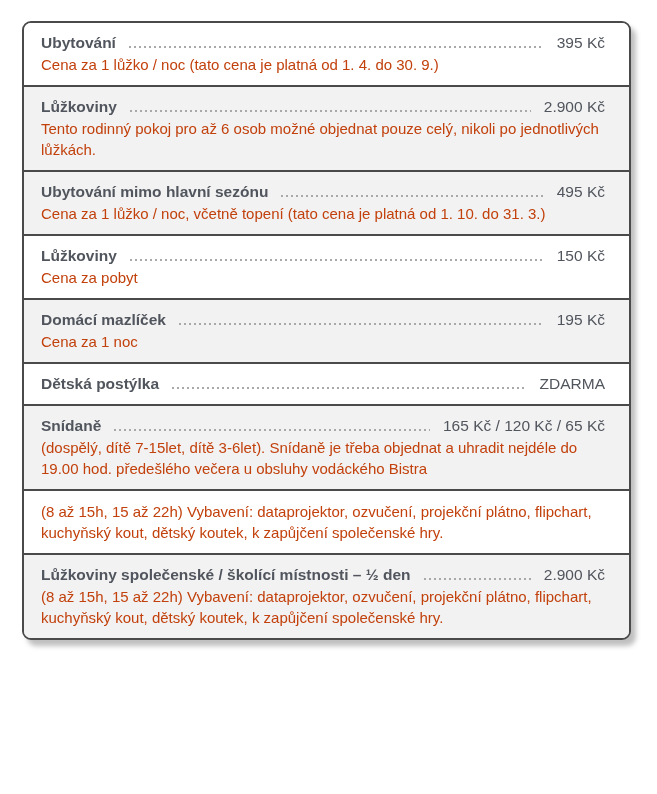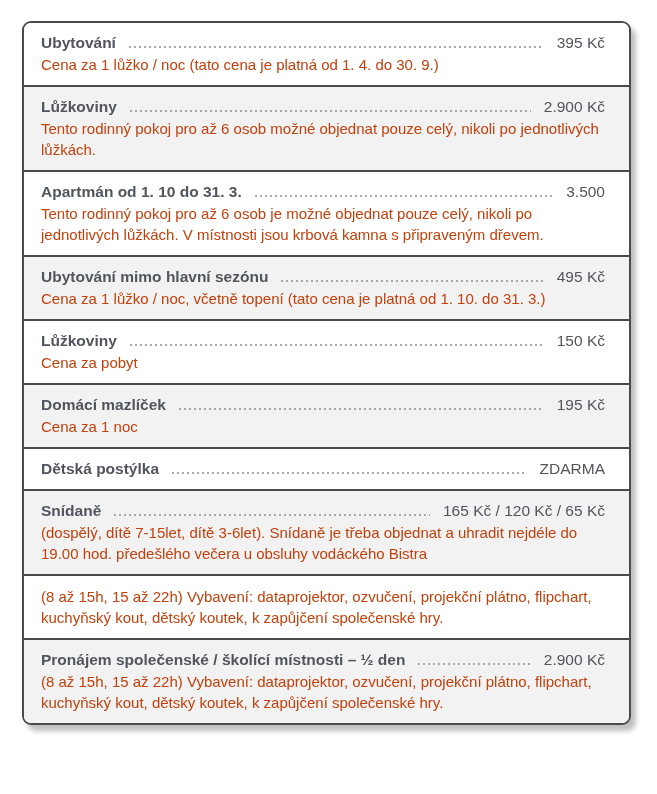--- a/index.html
+++ b/index.html
@@ -85,28 +85,20 @@
 
   <div class="row alt">
     <div class="row-head">
       <span class="title">Lůžkoviny</span>
       <span class="leader"></span>
       <span class="price">2.900 Kč</span>
     </div>
     <p class="desc">Tento rodinný pokoj pro až 6 osob možné objednat pouze celý, nikoli po jednotlivých lůžkách.</p>
   </div>
 
-  <div class="row">
-    <div class="row-head">
-      <span class="title">Apartmán od 1. 10 do 31. 3.</span>
-      <span class="leader"></span>
-      <span class="price">3.500</span>
-    </div>
-    <p class="desc">Tento rodinný pokoj pro až 6 osob je možné objednat pouze celý, nikoli po jednotlivých lůžkách. V místnosti jsou krbová kamna s připraveným dřevem.</p>
-  </div>
 
   <div class="row alt">
     <div class="row-head">
       <span class="title">Ubytování mimo hlavní sezónu</span>
       <span class="leader"></span>
       <span class="price">495 Kč</span>
     </div>
     <p class="desc">Cena za 1 lůžko / noc, včetně topení (tato cena je platná od 1. 10. do 31. 3.)</p>
   </div>
 
@@ -145,20 +137,20 @@
     </div>
     <p class="desc">(dospělý, dítě 7-15let, dítě 3-6let). Snídaně je třeba objednat a uhradit nejdéle do 19.00 hod. předešlého večera u obsluhy vodáckého Bistra</p>
   </div>
 
   <div class="row">
     <p class="desc">(8 až 15h, 15 až 22h) Vybavení: dataprojektor, ozvučení, projekční plátno, flipchart, kuchyňský kout, dětský koutek, k zapůjčení společenské hry.</p>
   </div>
 
   <div class="row alt">
     <div class="row-head">
-      <span class="title">Pronájem společenské / školící místnosti – ½ den</span>
+      <span class="title">Lůžkoviny společenské / školící místnosti – ½ den</span>
       <span class="leader"></span>
       <span class="price">2.900 Kč</span>
     </div>
     <p class="desc">(8 až 15h, 15 až 22h) Vybavení: dataprojektor, ozvučení, projekční plátno, flipchart, kuchyňský kout, dětský koutek, k zapůjčení společenské hry.</p>
   </div>
 </section>
 </div>
 
 </body></html>

